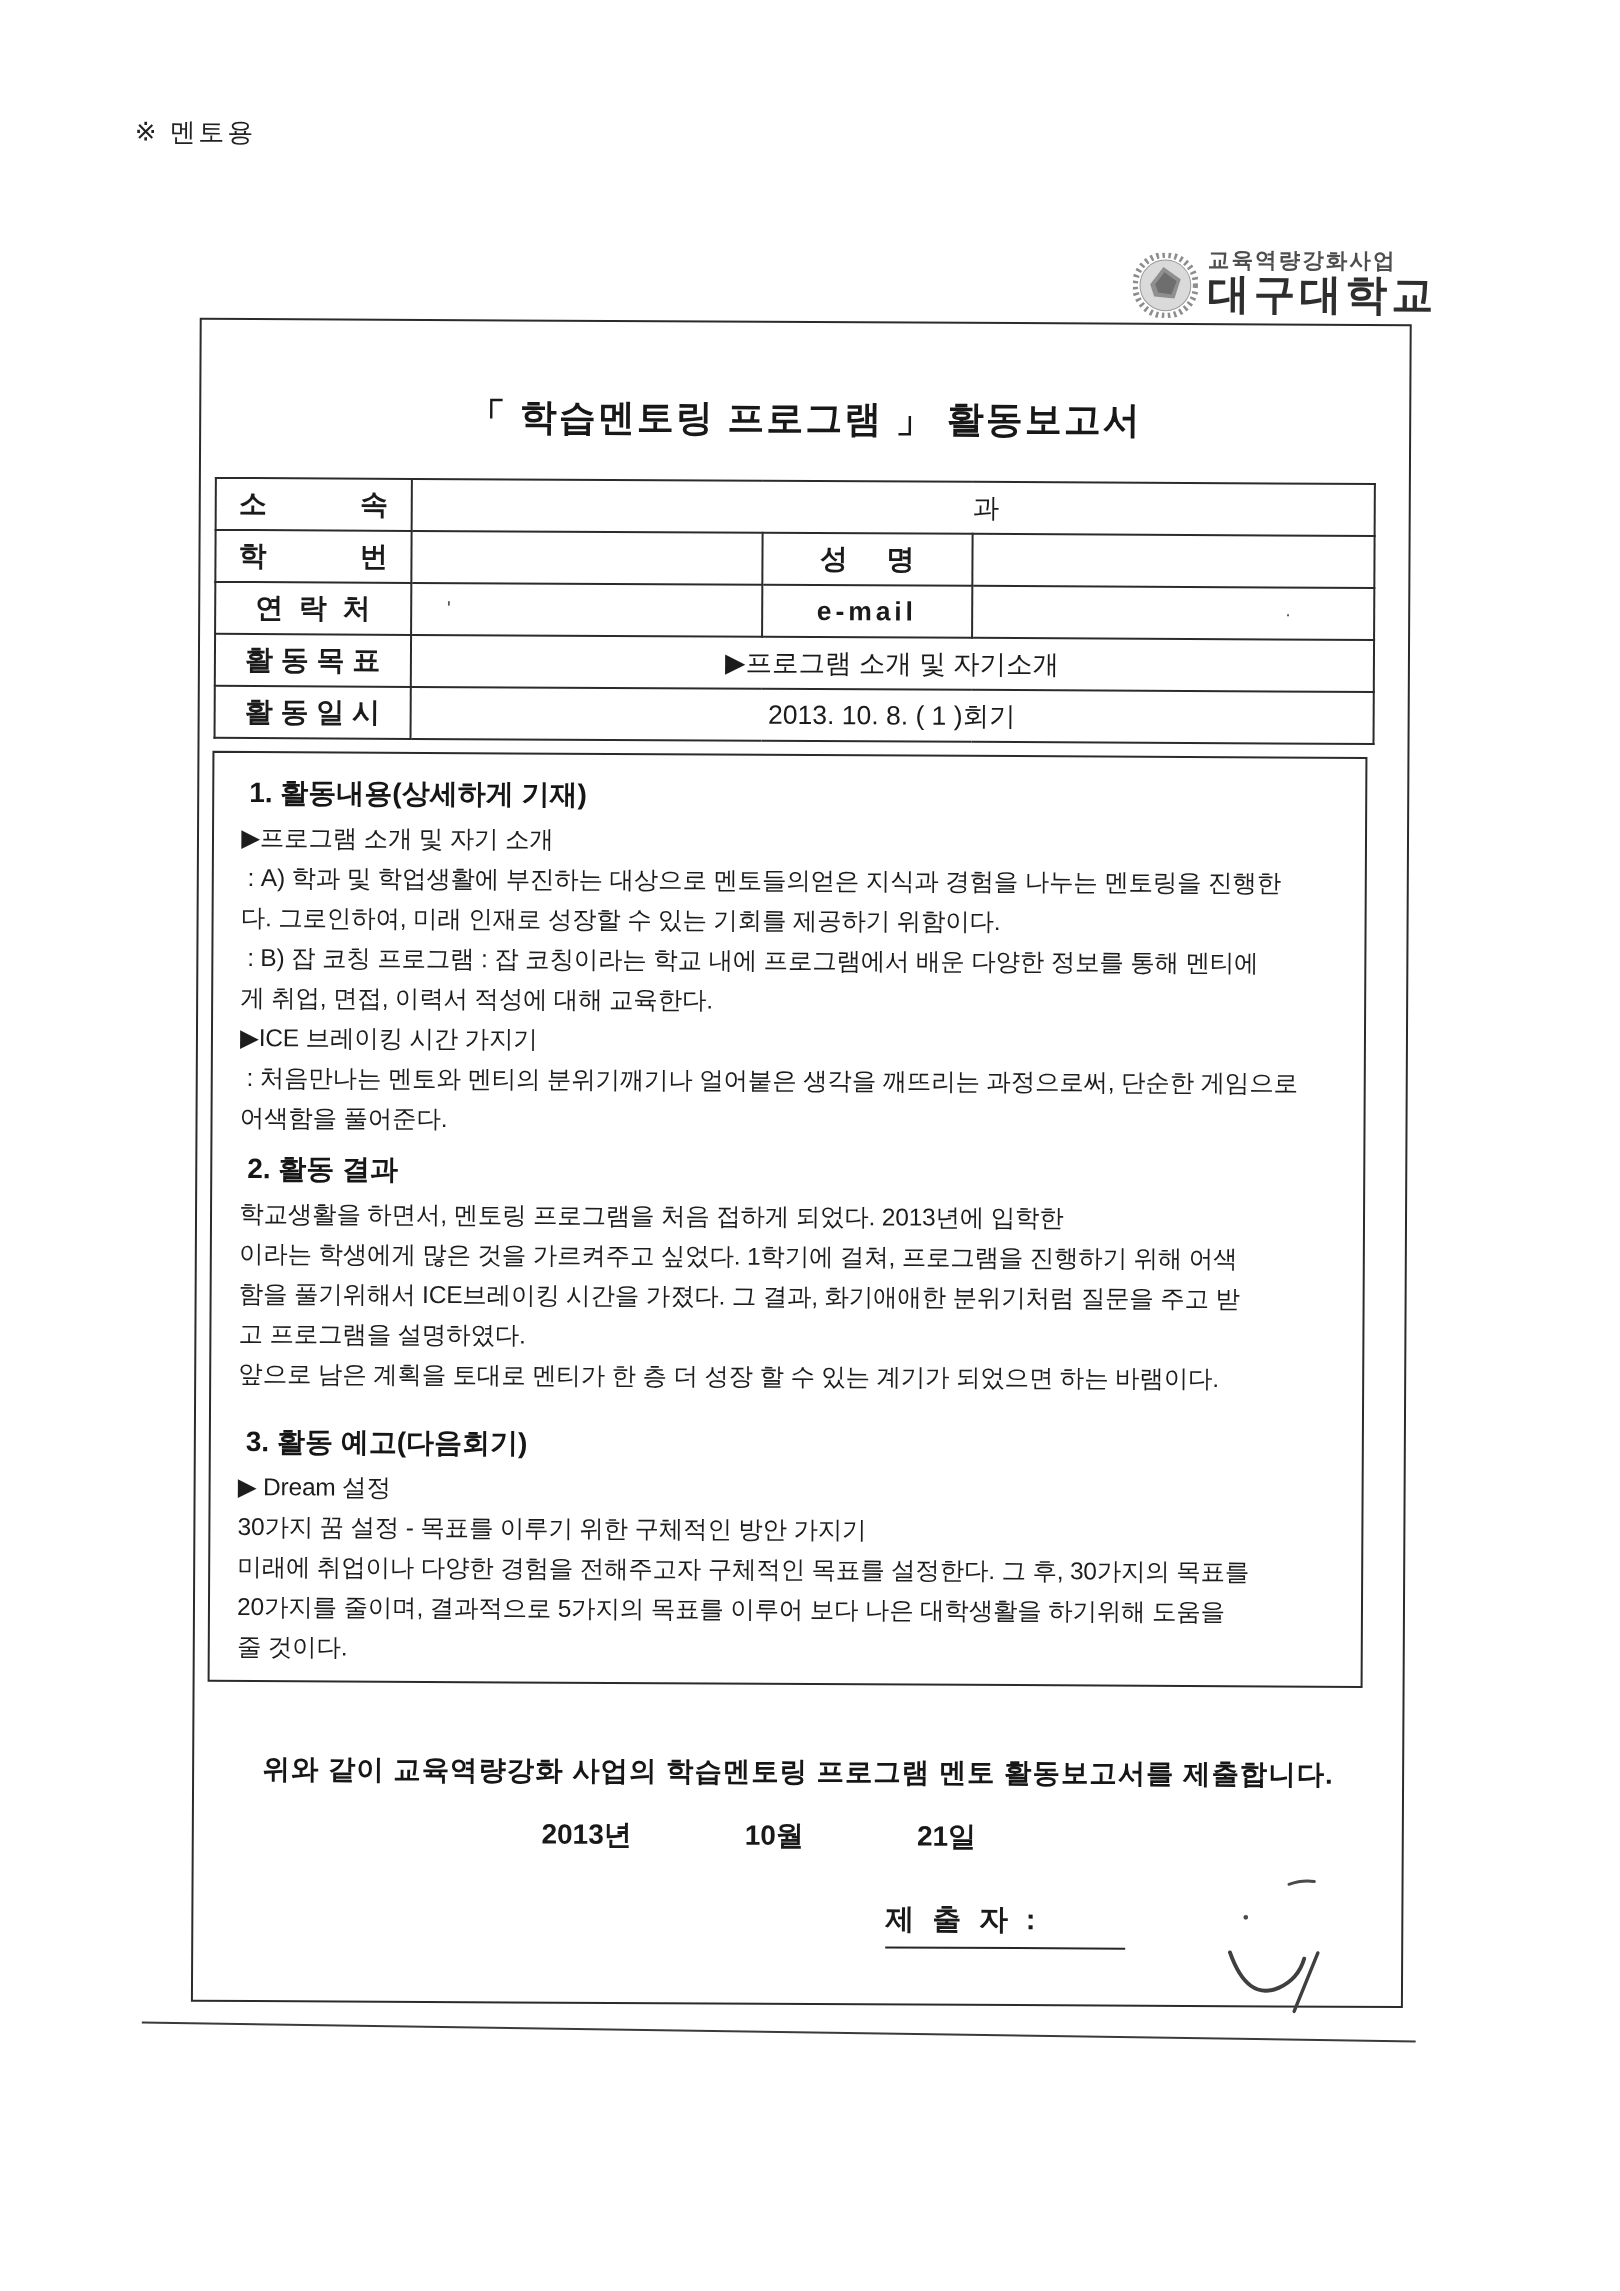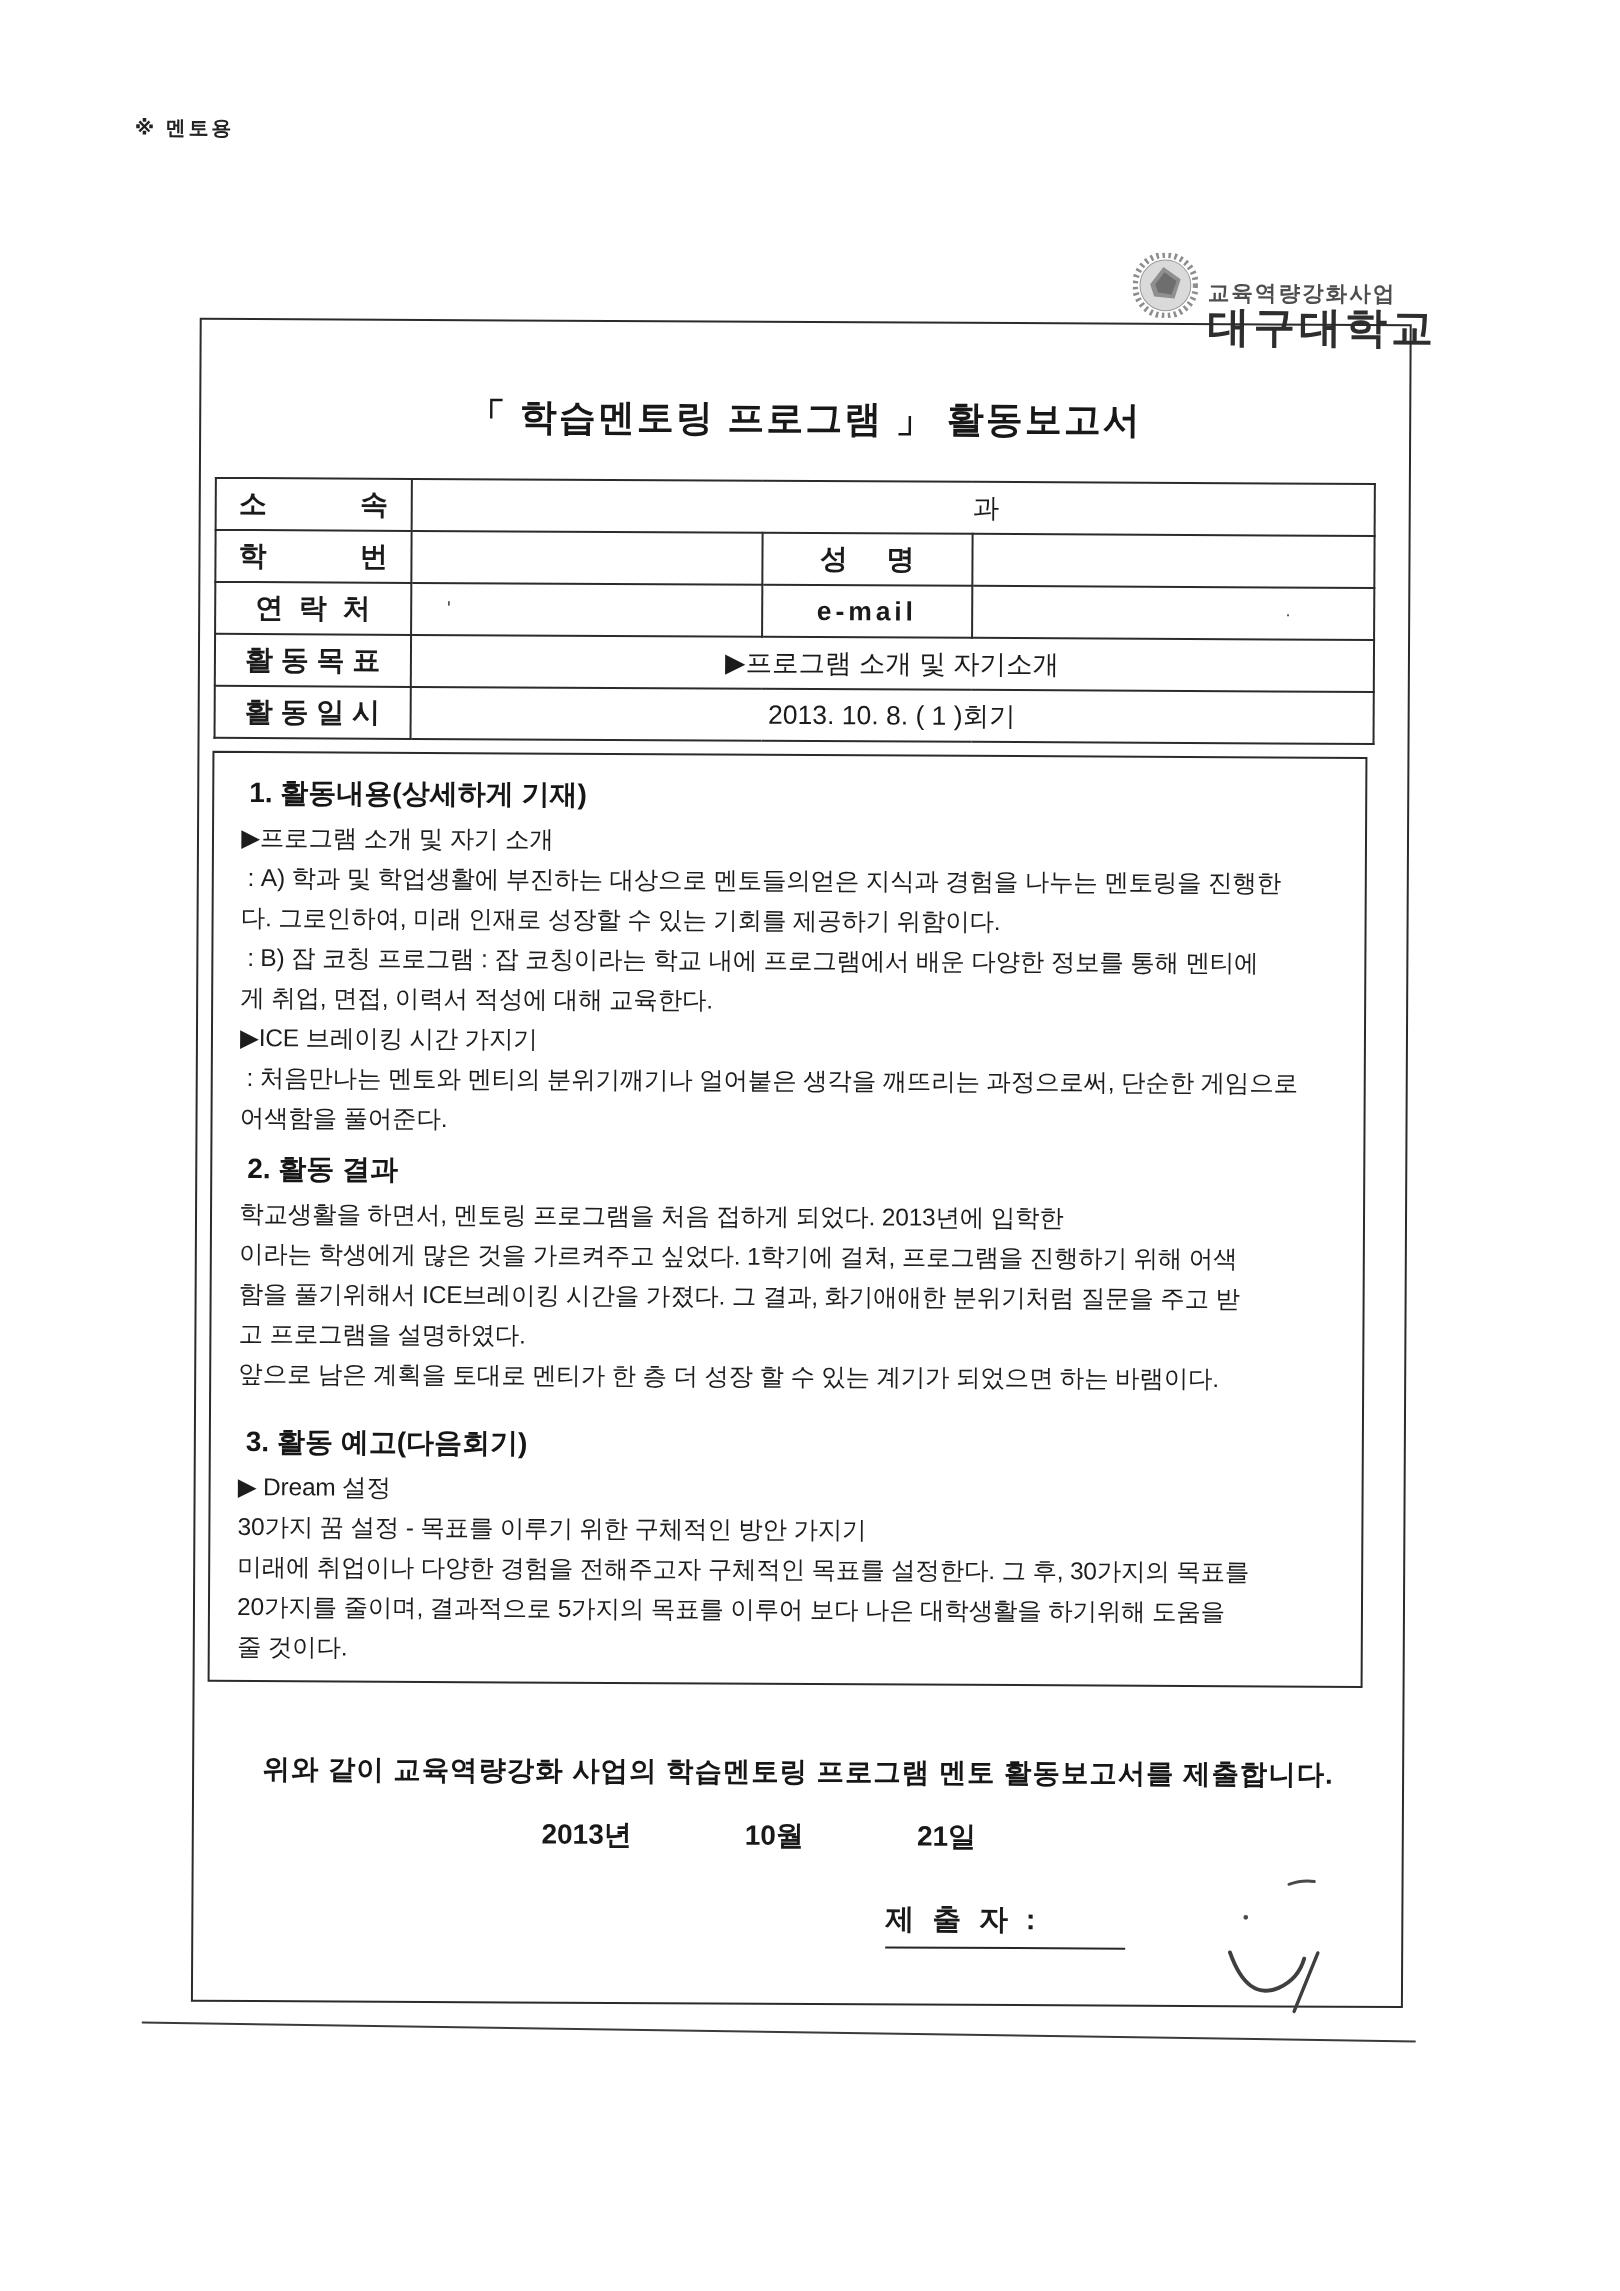--- a/index.html
+++ b/index.html
@@ -4,28 +4,28 @@
 <style>
   html,body{margin:0;padding:0;}
   body{
     width:1620px;height:2292px;position:relative;background:#ffffff;
     font-family:"Liberation Sans","DejaVu Sans",sans-serif;color:#1d1d1d;
     overflow:hidden;
   }
   .scan{position:absolute;inset:0;transform:rotate(0.3deg);transform-origin:50% 45%;}
 
   
-  .page-note{position:absolute;left:130px;top:118px;font-size:20px;font-weight:700;
+  .page-note{position:absolute;left:130px;top:118px;font-size:26px;font-weight:400;
     letter-spacing:2.9px;color:#222;}
 
   
   .logo{position:absolute;left:1129px;top:247px;display:flex;align-items:flex-start;gap:9.8px;}
   .seal{width:65px;height:65px;margin-top:3.9px;}
   .logo-text{display:flex;flex-direction:column;line-height:1;}
-  .logo-program{font-size:21.6px;font-weight:700;color:#4e4e4e;letter-spacing:2px;margin-bottom:2.9px;margin-top:33px;}
+  .logo-program{font-size:21.6px;font-weight:700;color:#4e4e4e;letter-spacing:2px;margin-bottom:2.9px;}
   .logo-univ{font-size:42px;font-weight:700;color:#2e2e2e;letter-spacing:3.9px;}
 
   
   .outer-box{position:absolute;left:196px;top:321px;width:1208px;height:1680px;
     border:2px solid #2b2b2b;}
 
   .report-title{position:absolute;top:71px;left:0;width:100%;text-align:center;
     font-size:37px;font-weight:700;letter-spacing:2px;color:#181818;}
 
   

